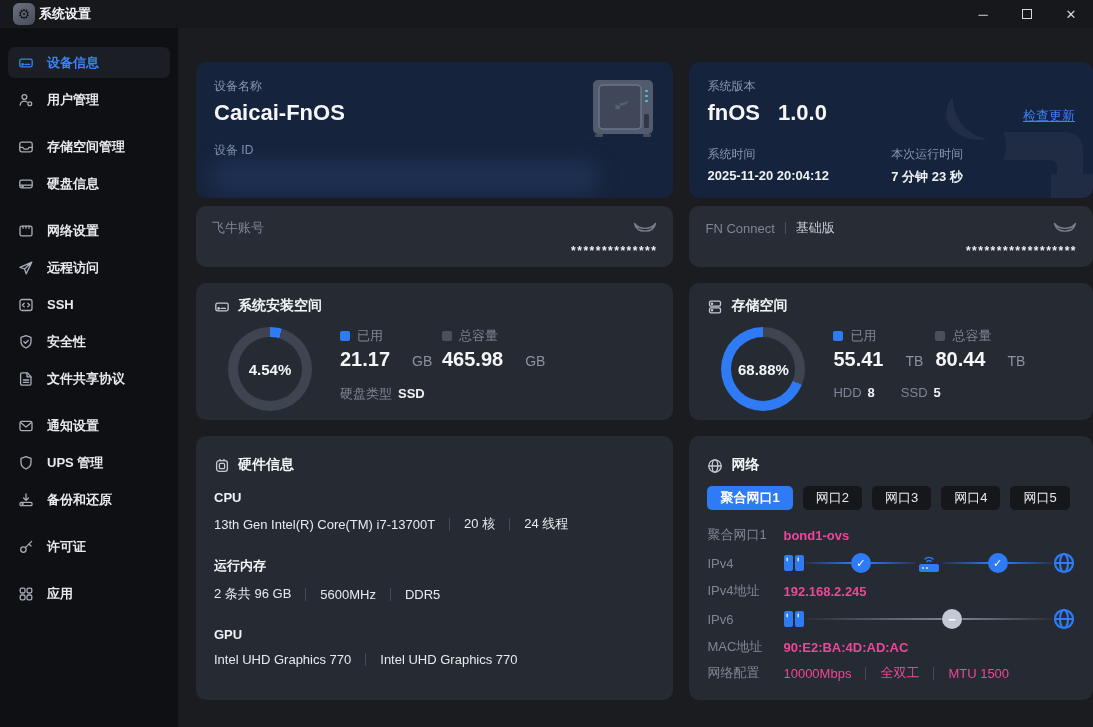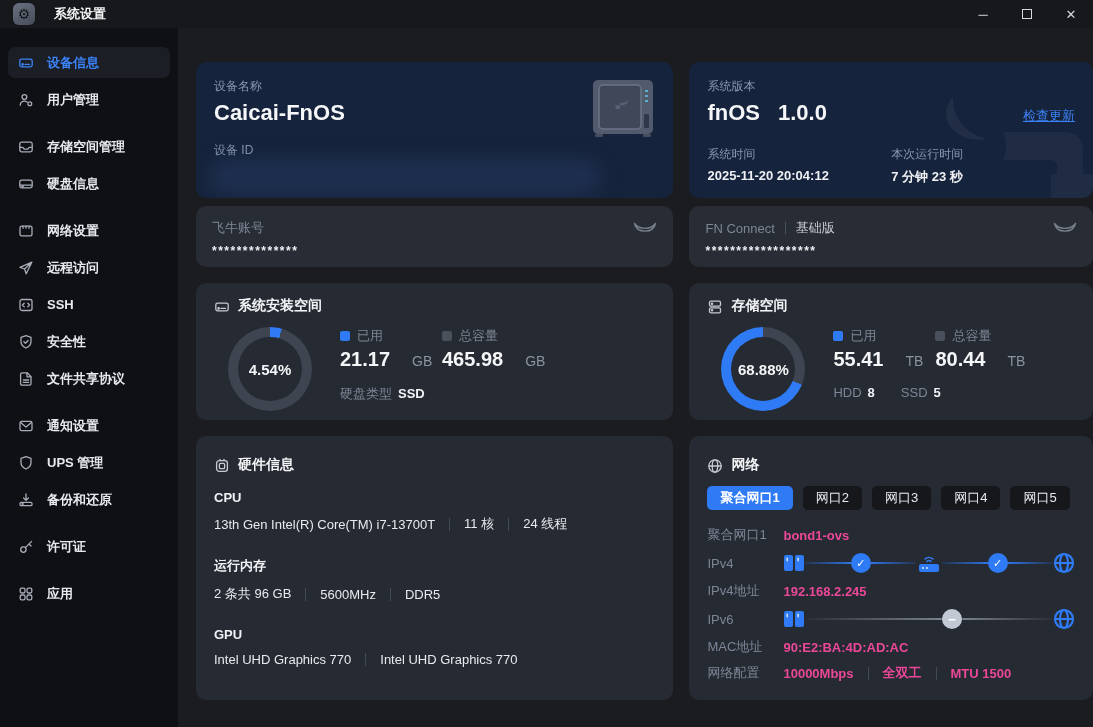--- a/index.html
+++ b/index.html
@@ -3,39 +3,39 @@
 <meta charset="utf-8">
 <style>
   * { margin:0; padding:0; box-sizing:border-box; }
   html,body { background:#000; }
   body { font-family:"Liberation Sans","DejaVu Sans",sans-serif; }
   .window { position:relative; width:1093px; height:727px; background:#1a1c20; overflow:hidden; }
 
   
   .titlebar { position:absolute; top:0; left:0; width:1093px; height:28px; background:#17181c; display:flex; align-items:center; z-index:5; }
   .app-badge { width:22px; height:22px; margin-left:13px; border-radius:6px; background:linear-gradient(145deg,#6a7180,#474d59); display:flex; align-items:center; justify-content:center; color:#14161a; font-size:14px; }
-  .app-title { color:#f2f3f5; font-size:13px; font-weight:bold; margin-left:19px; }
+  .app-title { color:#f2f3f5; font-size:13px; font-weight:bold; margin-left:4px; }
   .win-ctrls { margin-left:auto; display:flex; align-items:center; height:100%; }
   .win-btn { width:44px; height:100%; display:flex; align-items:center; justify-content:center; color:#d6d8db; font-size:13px; cursor:default; }
   .win-btn .sq { width:10px; height:10px; border:1.4px solid #d6d8db; }
 
   
   .sidebar { position:absolute; top:28px; left:0; width:178px; height:699px; background:#0f1014; padding:19px 8px 0 8px; }
   .side-group { margin-bottom:16px; }
   .side-item { display:flex; align-items:center; height:31px; border-radius:7px; padding:0 10px; margin-bottom:6px; color:#e7e9ec; font-size:13px; font-weight:600; cursor:default; }
   .side-item svg { width:16px; height:16px; margin-right:13px; stroke:#a7adb8; fill:none; stroke-width:1.3; stroke-linecap:round; stroke-linejoin:round; flex:none; }
   .side-item.active { background:#1b1e24; color:#3b82f6; }
   .side-item.active svg { stroke:#3b82f6; }
 
   
   .main { position:absolute; top:28px; left:178px; width:915px; height:699px; padding:34px 0 0 18px; }
   .row { display:flex; gap:16px; }
   .card { background:#262a32; border-radius:10px; position:relative; overflow:hidden; }
   .card.navy { background:#16233c; }
-  .card.acct { background:#282c34; }
+  .card.acct { background:#282c34;text-align:right; }
   .c-l { width:508px; }
   .c-r { width:429px; }
   .r1 { margin-bottom:8px; } .r1 .card { height:136px; }
   .r2 { margin-bottom:16px; } .r2 .card { height:61px; padding:13px 16px; }
   .r3 { margin-bottom:16px; } .r3 .card { height:137px; padding:14px 18px; }
   .r4 .card { height:264px; padding:20px 18px; }
 
   .lbl { color:#7d8596; font-size:12px; }
   .navy .lbl { color:#8796b0; }
   .val-big { color:#f5f6f8; font-size:22px; font-weight:bold; }
@@ -398,21 +398,21 @@
               <path d="M6 2.6V1.4M10 2.6V1.4"></path>
               <rect x="5.4" y="5.4" width="5.2" height="5.2" rx="1.2"></rect>
             </svg>
           <span>硬件信息</span>
         </div>
         <div class="hw-sec">
           <div class="hw-lbl">CPU</div>
           <div class="hw-val">
             <span>13th Gen Intel(R) Core(TM) i7-13700T</span>
             <span class="vdiv"></span>
-            <span>11 核</span>
+            <span>20 核</span>
             <span class="vdiv"></span>
             <span>24 线程</span>
           </div>
         </div>
         <div class="hw-sec" style="margin-top:24px">
           <div class="hw-lbl">运行内存</div>
           <div class="hw-val">
             <span>2 条共 96 GB</span>
             <span class="vdiv"></span>
             <span>5600MHz</span>
@@ -502,21 +502,21 @@
                   <path d="M2 11h18" stroke="#2f7bf5" stroke-width="2.2"></path>
                 </svg>
             </div>
           </div>
           <div class="net-row">
             <span class="nlbl">MAC地址</span>
             <span class="nval" style="font-weight:bold">90:E2:BA:4D:AD:AC</span>
           </div>
           <div class="net-row">
             <span class="nlbl">网络配置</span>
-            <span class="nval" style="font-weight:bold">
+            <span class="nval" style="font-weight:normal">
               <span>10000Mbps</span>
               <span class="vdiv"></span>
               <span>全双工</span>
               <span class="vdiv"></span>
               <span>MTU 1500</span>
             </span>
           </div>
         </div>
       </div>
     </div>

